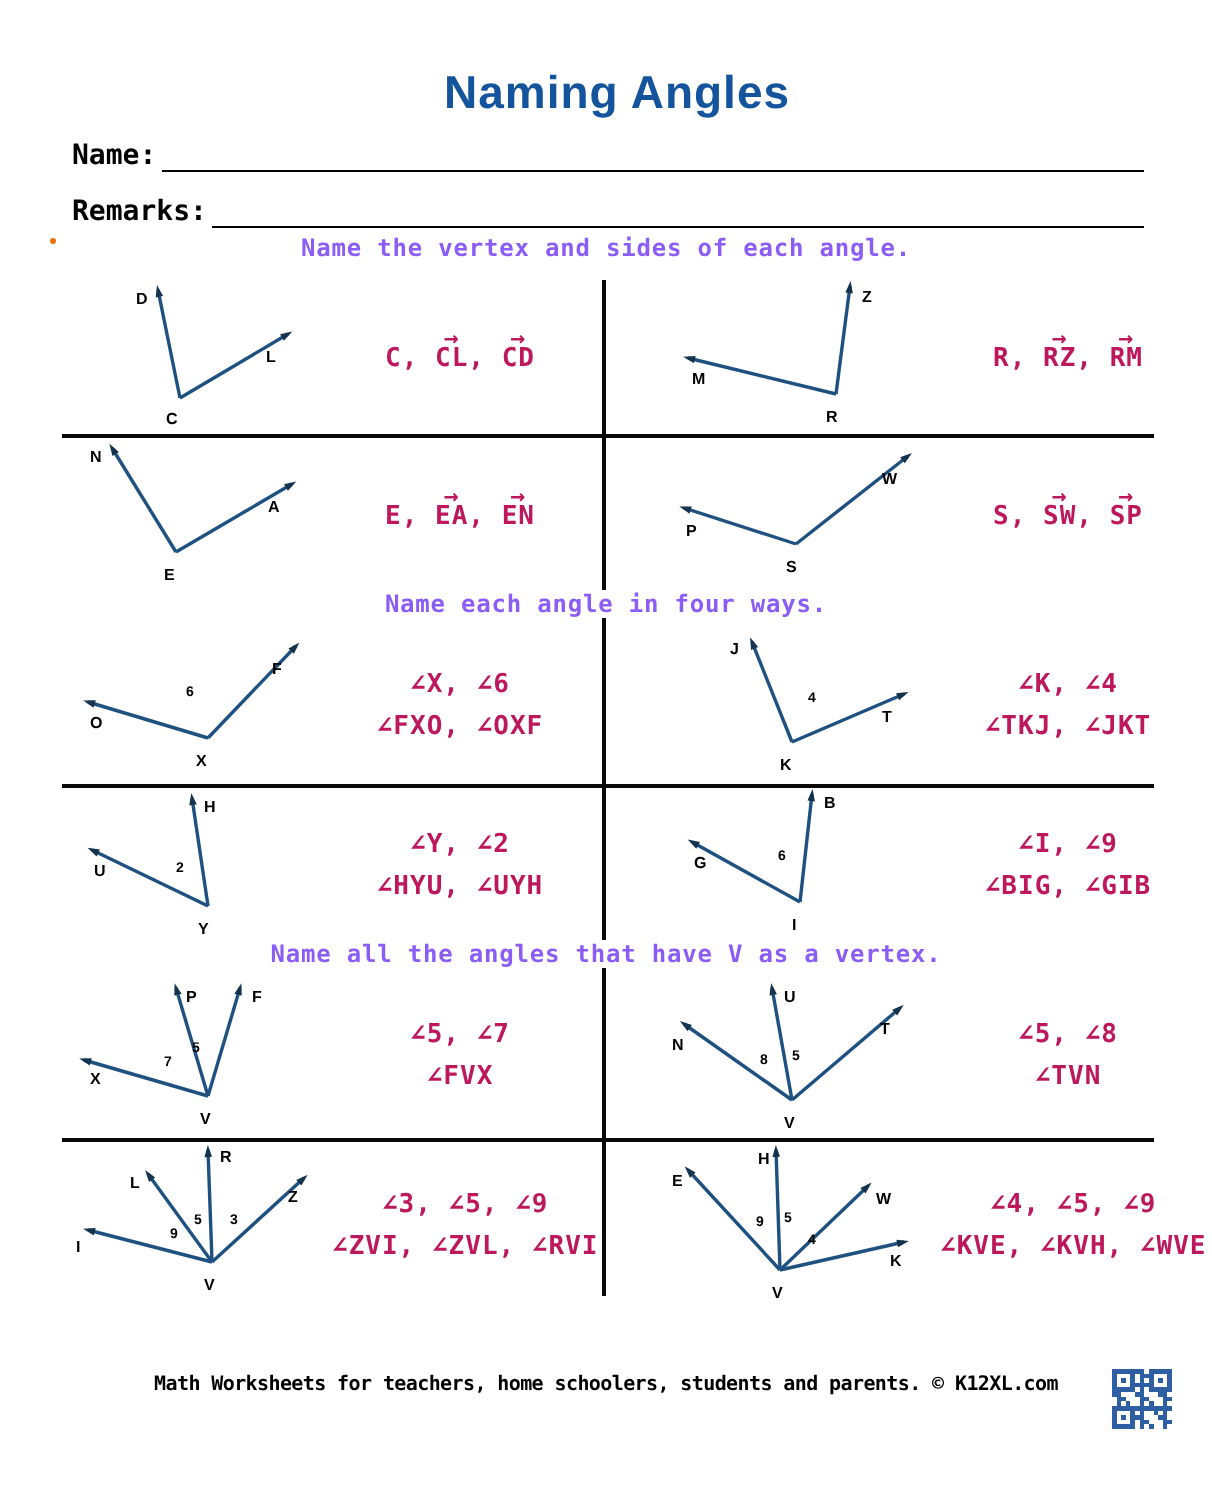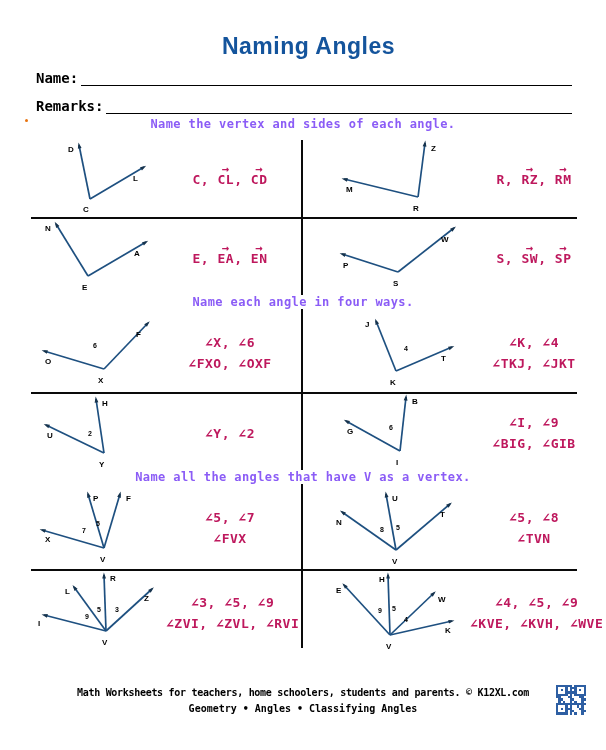--- a/index.html
+++ b/index.html
@@ -176,20 +176,21 @@
           <polygon points="65.63362834727634,5.526991344115324 64.63343373534076,11.740654574308525 68.39240689228546,11.183769662168569" fill="#16334D"></polygon>
           <text x="72" y="15" class="pt-label">H</text>
           <line x1="74" y1="62" x2="16" y2="34" stroke="#1E5080" stroke-width="1.7"></line>
           <polygon points="13.748620909088554,32.91312733542206 18.32590750219679,37.23266983950182 19.977953952355257,33.810573621316415" fill="#16334D"></polygon>
           <text x="17" y="47" class="pt-label">U</text>
           <text x="69" y="76" class="pt-label">Y</text>
           <text x="58" y="45" class="num-label">2</text>
         </svg></div>
     <div class="answers">
         <div class="answer-line"><span>∠Y, ∠2</span></div>
+        <div class="answer-line"><span>∠HYU, ∠UYH</span></div>
       </div>
   </div>
   <div class="cell right" style="top:397px;height:72px;">
     <div class="diagram"><svg viewBox="0 0 130 80" width="138" height="80">
           <line x1="66" y1="60" x2="72" y2="6" stroke="#1E5080" stroke-width="1.7"></line>
           <polygon points="72.27607881518712,3.5152906633159526 69.72511056285816,9.268773171815457 73.5018687546179,9.688412970899876" fill="#16334D"></polygon>
           <text x="78" y="13" class="pt-label">B</text>
           <line x1="66" y1="60" x2="12" y2="30" stroke="#1E5080" stroke-width="1.7"></line>
           <polygon points="9.814606809696155,28.78589267205342 14.13682889718598,33.36064908375614 15.982272035664783,30.03885143449429" fill="#16334D"></polygon>
           <text x="13" y="43" class="pt-label">G</text>
@@ -286,21 +287,20 @@
           <text x="58" y="40" class="num-label">5</text>
           <text x="70" y="51" class="num-label">4</text>
         </svg></div>
     <div class="answers">
         <div class="answer-line"><span>∠4, ∠5, ∠9</span></div>
         <div class="answer-line"><span>∠KVE, ∠KVH, ∠WVE</span></div>
       </div>
   </div>
 
   <div class="footer-credit">Math Worksheets for teachers, home schoolers, students and parents. © K12XL.com</div>
-  <div class="footer-category">Geometry • Angles • Classifying Angles</div>
   <div class="qr"><svg viewBox="0 0 13 13" width="30" height="31" shape-rendering="crispEdges">
         <rect x="0" y="0" width="5" height="5" fill="#2E5FA3"></rect>
         <rect x="1" y="1" width="3" height="3" fill="#fff"></rect>
         <rect x="2" y="2" width="1" height="1" fill="#2E5FA3"></rect>
         <rect x="8" y="0" width="5" height="5" fill="#2E5FA3"></rect>
         <rect x="9" y="1" width="3" height="3" fill="#fff"></rect>
         <rect x="10" y="2" width="1" height="1" fill="#2E5FA3"></rect>
         <rect x="0" y="8" width="5" height="5" fill="#2E5FA3"></rect>
         <rect x="1" y="9" width="3" height="3" fill="#fff"></rect>
         <rect x="2" y="10" width="1" height="1" fill="#2E5FA3"></rect>

